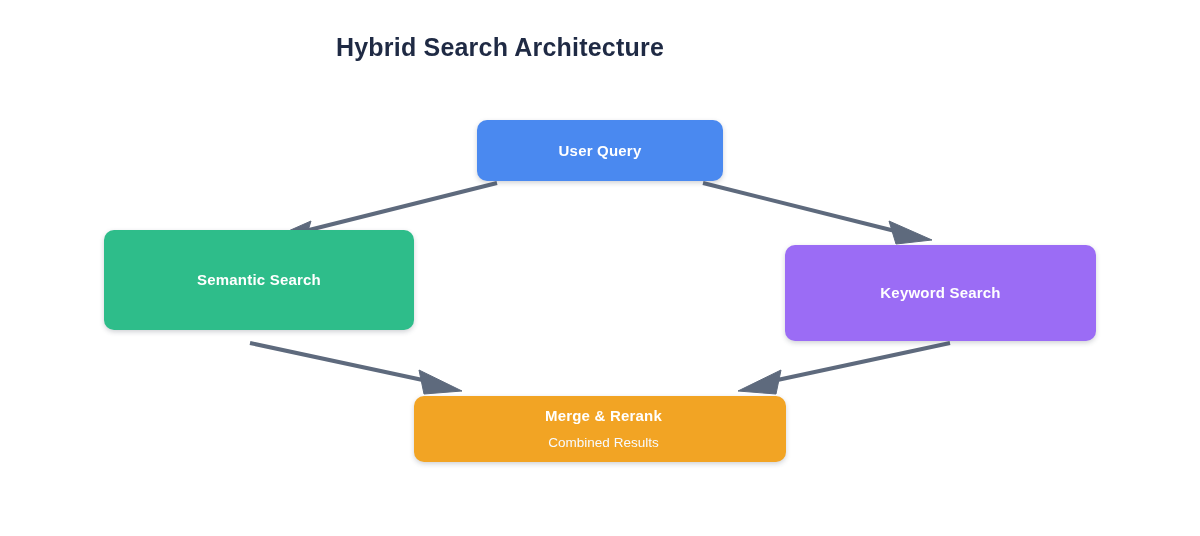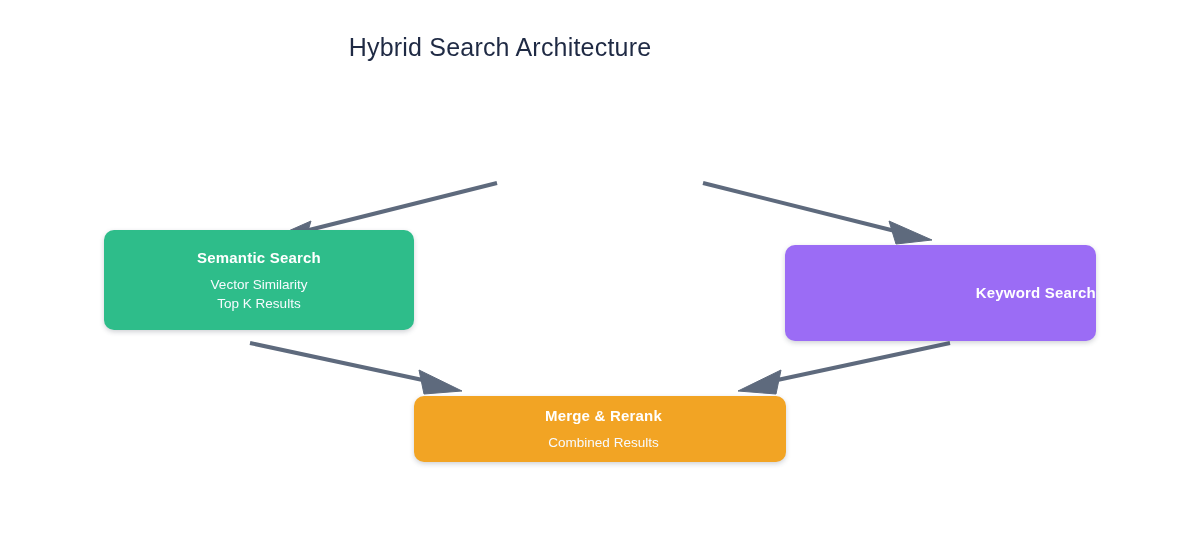--- a/index.html
+++ b/index.html
@@ -19,21 +19,21 @@
     background: #ffffff;
     overflow: hidden;
   }
   #diagram-title {
     position: absolute;
     left: 0;
     top: 30px;
     width: 1000px;
     text-align: center;
     font-size: 25px;
-    font-weight: normal;
+    font-weight: bold;
     color: #1f2a44;
     letter-spacing: 0.2px;
     line-height: 34px;
   }
   #edge-layer {
     position: absolute;
     left: 0;
     top: 0;
     width: 1200px;
     height: 536px;
@@ -118,30 +118,29 @@
         <polygon points="462,391 419,370 424,394" stroke-width="1"></polygon>
       </g>
 
       <g>
         <line x1="950" y1="343" x2="768" y2="382" stroke-width="4" stroke-linecap="butt"></line>
         <polygon points="738,391 781,370 776,394" stroke-width="1"></polygon>
       </g>
     </g>
   </svg>
 
+  <div class="node" id="node-user-query" style="background:#4a89f0;">
+    <div class="node-title">User Query</div>
+  </div>
 
   <div class="node" id="node-semantic-search" style="background:#2ebd8a;">
     <div class="node-title">Semantic Search</div>
-    <div class="node-sub-wrap">
-      <div class="node-sub">Vector Similarity</div>
-      <div class="node-sub">Top K Results</div>
-    </div>
   </div>
 
-  <div class="node" id="node-keyword-search" style="background:#9b6cf5;align-items:flex-end;">
+  <div class="node" id="node-keyword-search" style="background:#9b6cf5;">
     <div class="node-title">Keyword Search</div>
   </div>
 
   <div class="node" id="node-merge-rerank" style="background:#f2a424;">
     <div class="node-title">Merge &amp; Rerank</div>
     <div class="node-sub-wrap" style="">
       <div class="node-sub">Combined Results</div>
     </div>
   </div>
 

